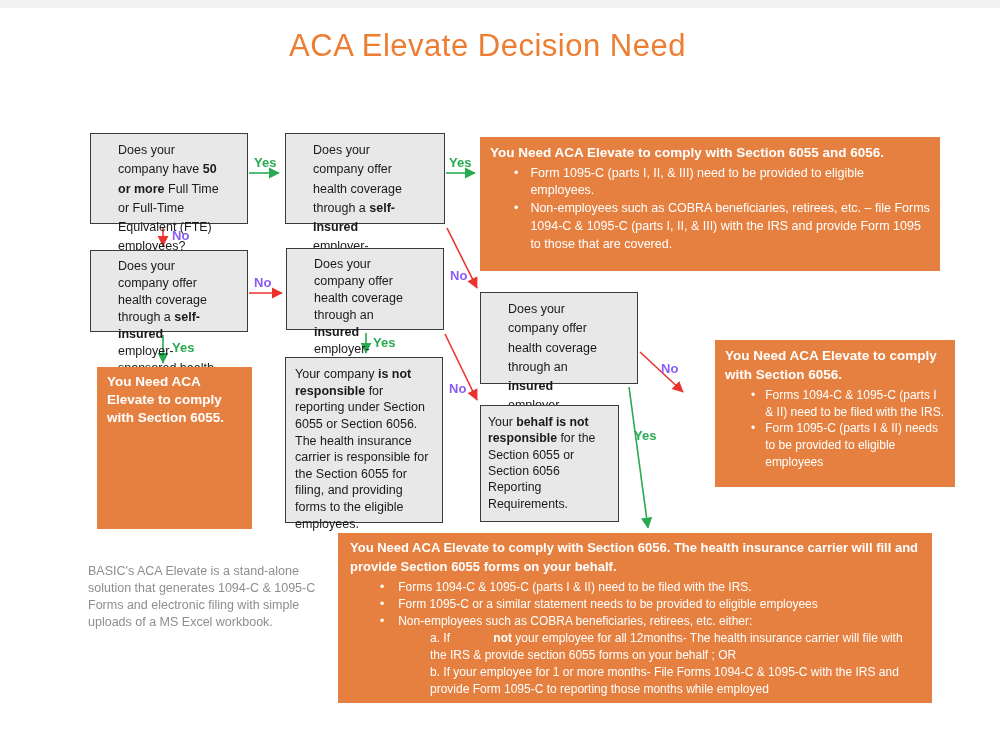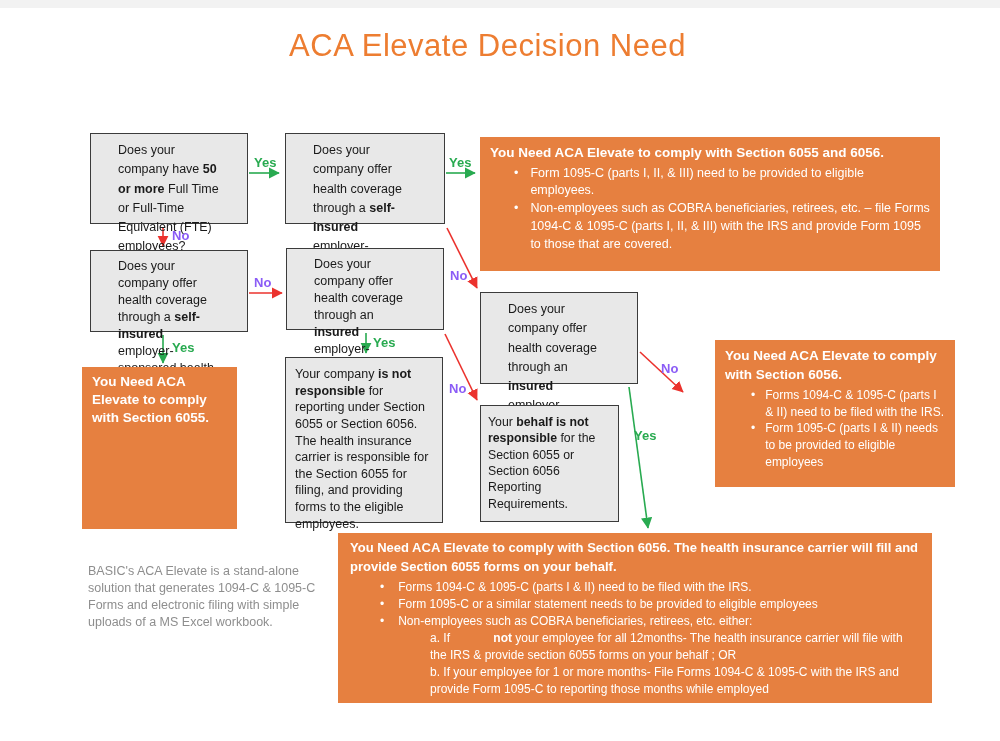--- a/index.html
+++ b/index.html
@@ -56,21 +56,21 @@
     padding: 6px 10px;
   }
   .obox .otitle { font-weight: 700; font-size: 13.5px; line-height: 1.45; }
   .obox ul { list-style: none; margin-top: 2px; }
   .obox li { display: flex; line-height: 1.42; }
   .obox li::before { content: "\2022"; margin-right: 12px; }
   .obox .sub { line-height: 1.4; }
   .obox b { font-weight: 700; margin-left: 40px; }
   #box-out-6055-6056 { left: 480px; top: 137px; width: 460px; height: 134px; }
   #box-out-6055-6056 ul { padding-left: 24px; }
-  #box-out-6055      { left: 82px;  top: 367px; width: 155px; height: 162px; }
+  #box-out-6055      { left: 97px;  top: 367px; width: 155px; height: 162px; }
   #box-out-6055 .otitle { line-height: 1.35; }
   #box-out-6055 ul   { padding-left: 24px; font-size: 12.3px; line-height: 1.28; }
   #box-out-6055 li   { line-height: 1.28; }
   #box-out-6055 li::before { margin-right: 10px; }
   #box-out-6056      { left: 715px; top: 340px; width: 240px; height: 147px; padding: 7px 10px; }
   #box-out-6056 .otitle { line-height: 1.4; }
   #box-out-6056 ul   { padding-left: 26px; font-size: 12px; }
   #box-out-6056 li   { line-height: 1.4; }
   #box-out-6056 li::before { margin-right: 10px; }
   #box-out-6056-carrier { left: 338px; top: 533px; width: 594px; height: 170px; padding: 6px 12px; }

